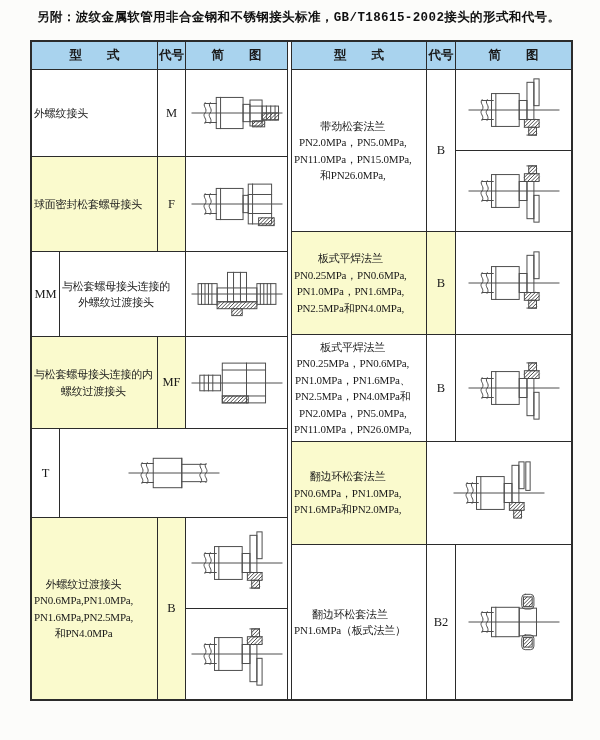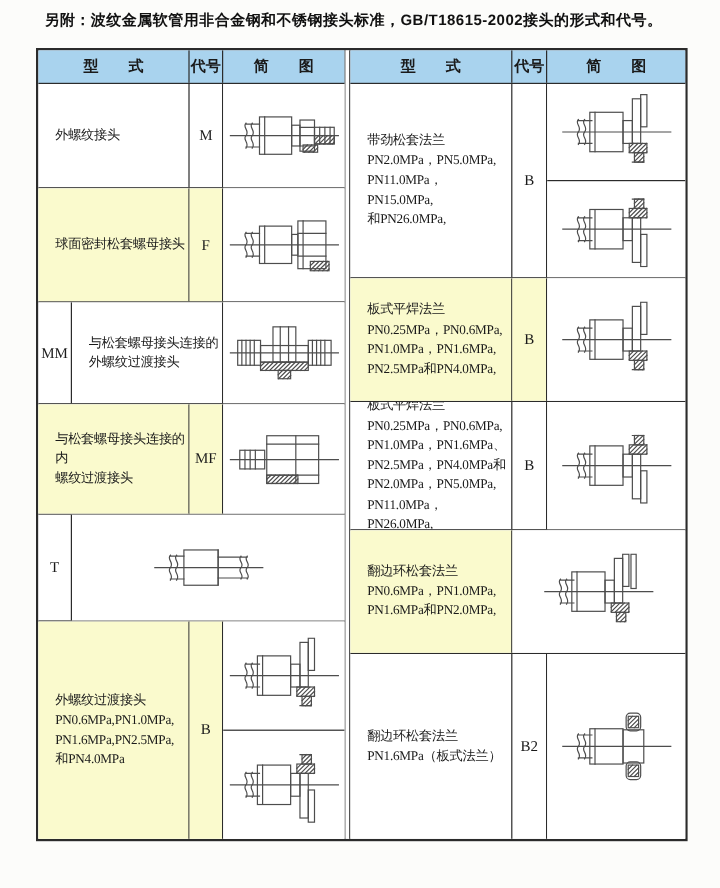--- a/index.html
+++ b/index.html
@@ -8,40 +8,40 @@
   *{box-sizing:border-box;margin:0;padding:0}
   html,body{width:600px;height:740px}
   body{
     background:var(--paper);
     font-family:"Liberation Serif","DejaVu Serif",serif;
     color:var(--ink);
     position:relative;overflow:hidden;
   }
   .page-title{
     position:absolute;left:37px;top:9px;
-    font-family:Liberation Sans, sans-serif;
+    font-family:Liberation Mono, monospace;
     font-size:12.5px;font-weight:600;letter-spacing:.4px;color:#111;
   }
   .fit-table{
     position:absolute;left:30px;top:40px;width:543px;height:661px;
-    border:2px solid var(--line);display:flex;background:#fff;
+    border:2px solid var(--line);display:flex;background:#fff;text-align:center;
   }
   .half{display:flex;flex-direction:column}
   .half.left{width:256px;border-right:1.5px solid var(--line)}
   .divider{width:3px;background:#fff}
   .half.right{flex:1;border-left:1.5px solid var(--line)}
   .hrow{display:flex;height:28px;background:var(--blue);border-bottom:1.5px solid var(--line);
         font-weight:600;font-size:12.5px}
   .hcell{display:flex;align-items:center;justify-content:center;border-right:1px solid var(--line)}
   .hcell:last-child{border-right:none}
   .row{display:flex;border-bottom:1px solid var(--line);background:#fff}
   .row:last-child{border-bottom:none}
   .cell{border-right:1px solid var(--line);display:flex;align-items:center}
   .cell:last-child{border-right:none}
-  .c-type{white-space:pre-line;font-size:11px;line-height:1.5;padding:2px 3px 2px 14px;
+  .c-type{white-space:pre-line;font-size:11px;line-height:1.5;padding:2px 3px 2px 2px;
           letter-spacing:-0.2px;overflow:hidden}
   .left .c-type{width:126px}
   .left .c-code{width:28px}
   .right .c-type{width:135px}
   .right .c-code{width:29px}
   .c-code{justify-content:center;font-size:12.5px}
   .c-diag{flex:1;justify-content:center;background:#fff}
   .c-diag.split{flex-direction:column;align-items:stretch}
   .c-diag .sub{flex:1;display:flex;align-items:center;justify-content:center}
   .c-diag .sub + .sub{border-top:1px solid var(--line)}

